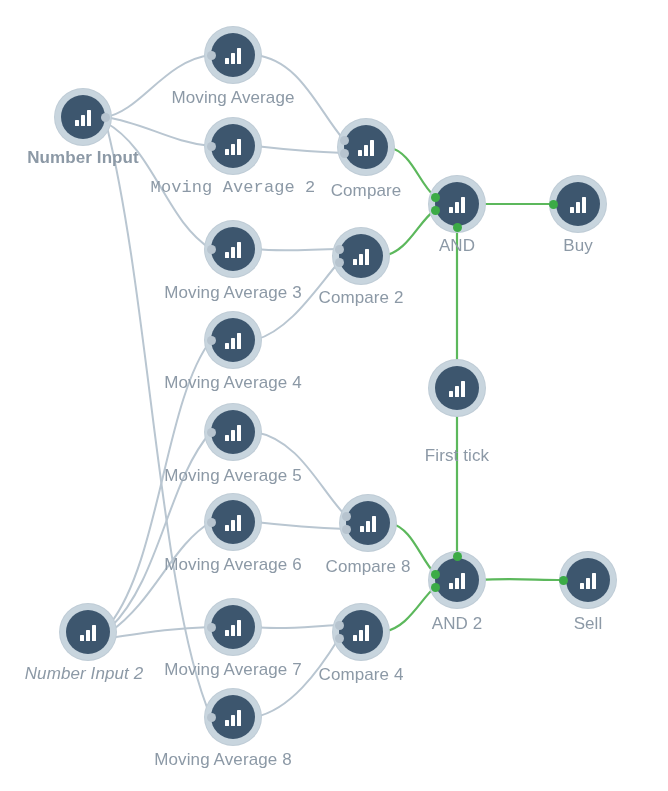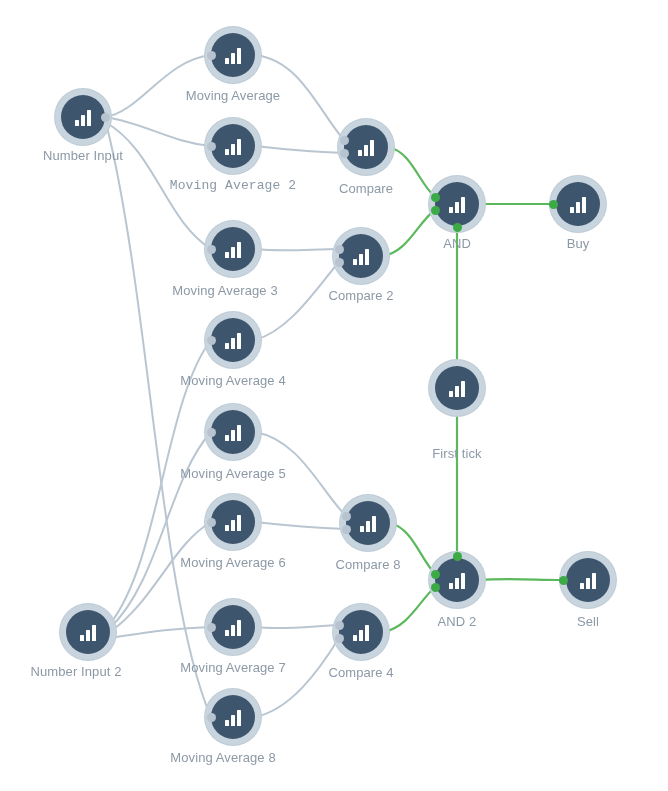--- a/index.html
+++ b/index.html
@@ -32,21 +32,21 @@
     cursor:pointer;
     z-index:3;
   }
   .node .glyph{
     display:block;
     width:20px;height:17px;
   }
   .node-label{
     position:absolute;
     transform:translateX(-50%);
-    font-size:13px;
+    font-size:17px;
     color:#8c99a6;
     white-space:nowrap;
     letter-spacing:.1px;
     z-index:2;
     text-align:center;
   }
   .port{
     position:absolute;
     width:9px;height:9px;
     margin-left:-4.5px;margin-top:-4.5px;
@@ -89,21 +89,21 @@
       </g>
   </svg>
   <div id="node-layer">
       <div class="node" style="left: 83px; top: 117px;">
         <svg class="glyph" viewBox="0 0 20 17">
           <rect x="2" y="11" width="4" height="6" fill="#ffffff" rx="0.6"></rect>
           <rect x="8" y="6" width="4" height="11" fill="#ffffff" rx="0.6"></rect>
           <rect x="14" y="1" width="4" height="16" fill="#ffffff" rx="0.6"></rect>
         </svg>
       </div>
-      <div class="node-label" style="left: 83px; top: 148px;">Number Input</div>
+      <div class="node-label" style="left: 83px; top: 148px; font-weight: bold;">Number Input</div>
       <div class="node" style="left: 233px; top: 55px;">
         <svg class="glyph" viewBox="0 0 20 17">
           <rect x="2" y="11" width="4" height="6" fill="#ffffff" rx="0.6"></rect>
           <rect x="8" y="6" width="4" height="11" fill="#ffffff" rx="0.6"></rect>
           <rect x="14" y="1" width="4" height="16" fill="#ffffff" rx="0.6"></rect>
         </svg>
       </div>
       <div class="node-label" style="left: 233px; top: 88px;">Moving Average</div>
       <div class="node" style="left: 233px; top: 146px;">
         <svg class="glyph" viewBox="0 0 20 17">
@@ -113,21 +113,21 @@
         </svg>
       </div>
       <div class="node-label" style="left: 233px; top: 178px; font-family: Liberation Mono, monospace;">Moving Average 2</div>
       <div class="node" style="left: 233px; top: 249px;">
         <svg class="glyph" viewBox="0 0 20 17">
           <rect x="2" y="11" width="4" height="6" fill="#ffffff" rx="0.6"></rect>
           <rect x="8" y="6" width="4" height="11" fill="#ffffff" rx="0.6"></rect>
           <rect x="14" y="1" width="4" height="16" fill="#ffffff" rx="0.6"></rect>
         </svg>
       </div>
-      <div class="node-label" style="left: 225px; top: 283px;">Moving Average 3</div>
+      <div class="node-label" style="left: 233px; top: 283px;">Moving Average 3</div>
       <div class="node" style="left: 233px; top: 340px;">
         <svg class="glyph" viewBox="0 0 20 17">
           <rect x="2" y="11" width="4" height="6" fill="#ffffff" rx="0.6"></rect>
           <rect x="8" y="6" width="4" height="11" fill="#ffffff" rx="0.6"></rect>
           <rect x="14" y="1" width="4" height="16" fill="#ffffff" rx="0.6"></rect>
         </svg>
       </div>
       <div class="node-label" style="left: 233px; top: 373px;">Moving Average 4</div>
       <div class="node" style="left: 233px; top: 432px;">
         <svg class="glyph" viewBox="0 0 20 17">
@@ -161,21 +161,21 @@
         </svg>
       </div>
       <div class="node-label" style="left: 223px; top: 750px;">Moving Average 8</div>
       <div class="node" style="left: 88px; top: 632px;">
         <svg class="glyph" viewBox="0 0 20 17">
           <rect x="2" y="11" width="4" height="6" fill="#ffffff" rx="0.6"></rect>
           <rect x="8" y="6" width="4" height="11" fill="#ffffff" rx="0.6"></rect>
           <rect x="14" y="1" width="4" height="16" fill="#ffffff" rx="0.6"></rect>
         </svg>
       </div>
-      <div class="node-label" style="left: 76px; top: 664px;">Number Input 2</div>
+      <div class="node-label" style="left: 84px; top: 664px; font-style: italic;">Number Input 2</div>
       <div class="node" style="left: 366px; top: 147px;">
         <svg class="glyph" viewBox="0 0 20 17">
           <rect x="2" y="11" width="4" height="6" fill="#ffffff" rx="0.6"></rect>
           <rect x="8" y="6" width="4" height="11" fill="#ffffff" rx="0.6"></rect>
           <rect x="14" y="1" width="4" height="16" fill="#ffffff" rx="0.6"></rect>
         </svg>
       </div>
       <div class="node-label" style="left: 366px; top: 181px;">Compare</div>
       <div class="node" style="left: 361px; top: 256px;">
         <svg class="glyph" viewBox="0 0 20 17">

